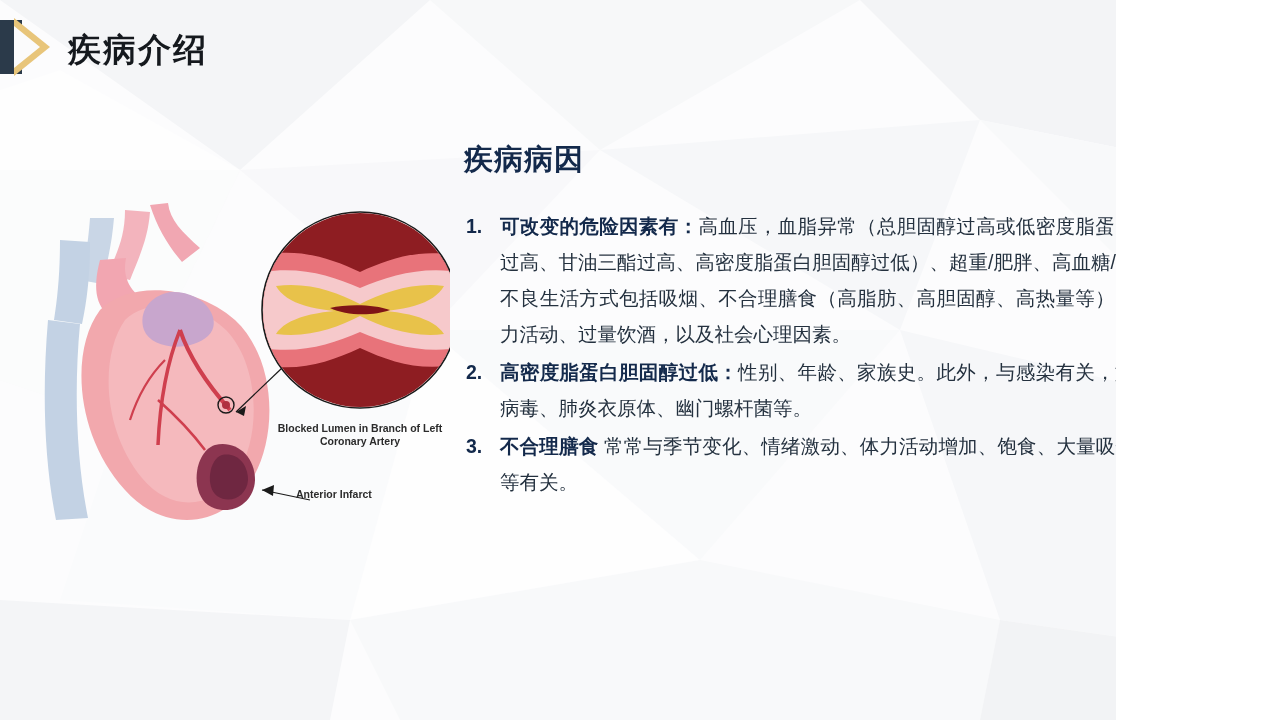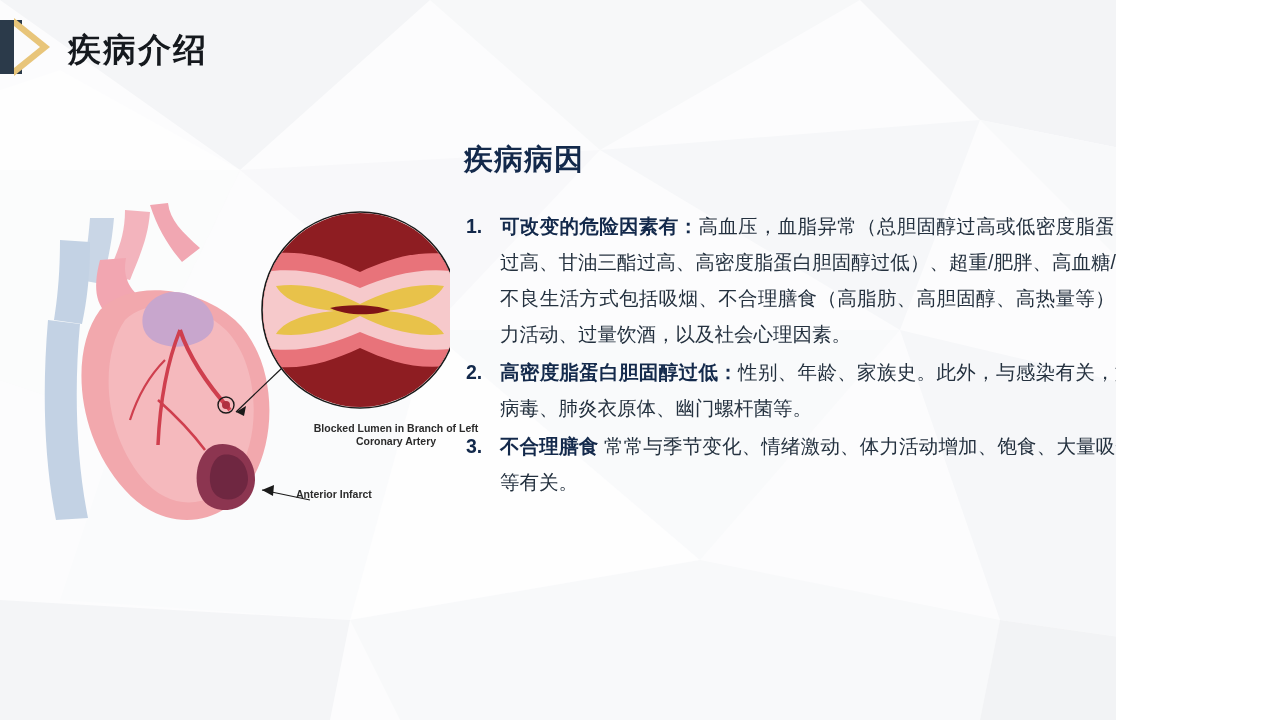--- a/index.html
+++ b/index.html
@@ -56,21 +56,20 @@
     color: #2b2b2b;
     font-family: "Liberation Sans", sans-serif;
     line-height: 1.25;
     text-align: center;
   }
   .cap-lumen {
     left: 245px;
     top: 222px;
     width: 170px;
     font-weight: bold;
-    margin-left: 36px;
   }
   .cap-infarct {
     left: 250px;
     top: 288px;
     width: 150px;
     text-align: left;
     font-weight: bold;
     margin-left: 16px;
   }
   .content {

